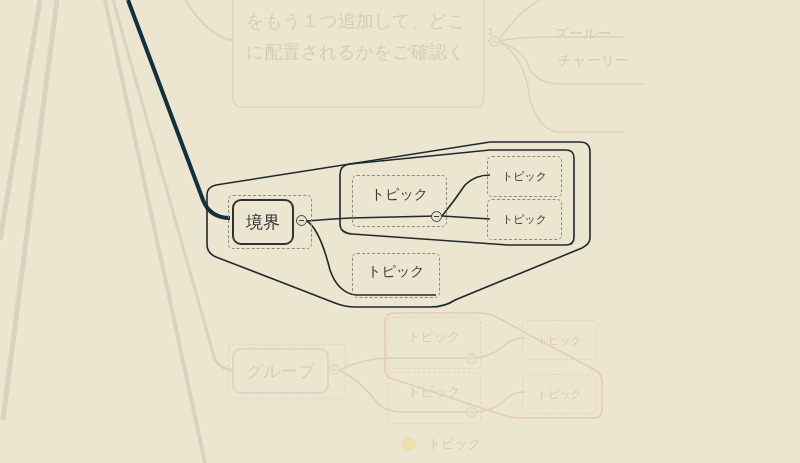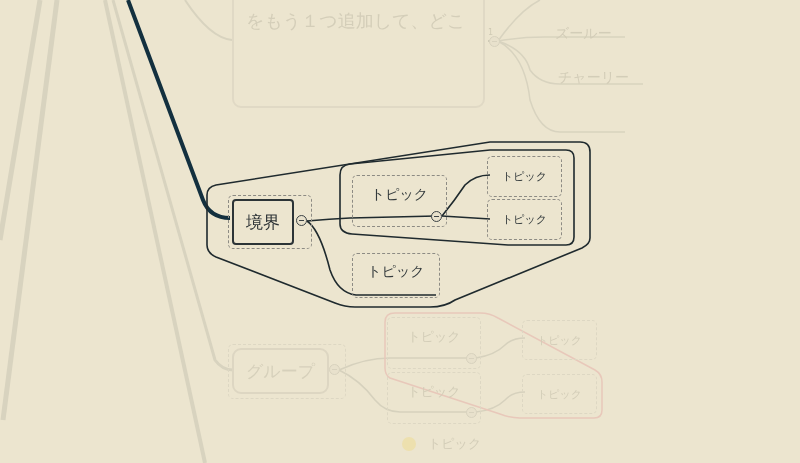--- a/index.html
+++ b/index.html
@@ -9,21 +9,21 @@
     font-family:"DejaVu Sans", "Liberation Sans", sans-serif;
   }
   .canvas { position:absolute; left:0; top:0; width:800px; height:463px; }
   svg.lines { position:absolute; left:0; top:0; width:800px; height:463px; }
   .node { position:absolute; box-sizing:border-box; display:flex; align-items:center; justify-content:center; white-space:nowrap; }
   .faded { color:#d3cdb8; }
   .dash { border:1px dashed #8d8b84; border-radius:5px; }
   .dash-faded { border:1px dashed #ddd7c3; border-radius:5px; }
   .active-text { color:#333a3c; }
   .central {
-    border:2px solid #2c3437; border-radius:4px; font-size:17px; color:#2d3336;
+    border:2px solid #2c3437; border-radius:9px; font-size:17px; color:#2d3336;
   }
   .central-faded {
     border:2px solid #ddd6c2; border-radius:9px; font-size:17px; color:#d6d0bb;
   }
   .note-box {
     position:absolute; left:232px; top:-30px; width:253px; height:138px;
     border:2px solid #e0d9c5; border-radius:9px; box-sizing:border-box;
     color:#d4ceb9; font-size:18px; line-height:31px; padding:2px 10px 0 12px;
   }
   .collapse-btn {
@@ -72,27 +72,28 @@
     <path d="M339 370 Q360 380 375 400 Q385 412 400 412 L470 412" stroke="#d6d1bd" stroke-width="1.5" fill="none"></path>
     <path d="M476 358 Q495 355 505 345 Q512 338 525 338" stroke="#d6d1bd" stroke-width="1.5" fill="none"></path>
     <path d="M476 412 Q495 410 505 400 Q512 392 525 392" stroke="#d6d1bd" stroke-width="1.5" fill="none"></path>
 
     <path d="M385 322 Q385 313 395 313 L480 313 Q490 313 498 318 L595 370 Q602 374 602 382 L602 410 Q602 418 594 418 L520 418 Q510 418 500 414 L390 378 Q385 375 385 368 Z" stroke="#e8c8ba" stroke-width="1.5" fill="none"></path>
   </svg>
 
   <div class="note-box">
     <div>ーー（ーーーーー</div>
     <div>をもう１つ追加して、どこ</div>
+    <div>に配置されるかをご確認く</div>
   </div>
 
   <div style="position:absolute;left:488px;top:28px;font-size:8px;color:#d0cab5;">1</div>
   <div class="collapse-btn faded-btn" style="left:489px;top:36px;"></div>
 
   <div class="node faded" style="left:555px;top:4px;font-size:14px;margin-top:21px;">ズールー</div>
-  <div class="node faded" style="left:558px;top:69px;font-size:14px;text-align:right;">チャーリー</div>
+  <div class="node faded" style="left:558px;top:52px;font-size:14px;text-align:right;">チャーリー</div>
 
   <div class="node dash" style="left:228px;top:195px;width:84px;height:54px;"></div>
   <div class="node central" style="left:232px;top:199px;width:62px;height:46px;">境界</div>
   <div class="collapse-btn" style="left:296px;top:215px;"></div>
 
   <div class="node dash active-text" style="left:352px;top:175px;width:95px;height:52px;font-size:14px;padding-bottom:12px;">トピック</div>
   <div class="collapse-btn" style="left:431px;top:211px;"></div>
 
   <div class="node dash active-text" style="left:487px;top:156px;width:75px;height:41px;font-size:11px;">トピック</div>
   <div class="node dash active-text" style="left:487px;top:199px;width:75px;height:41px;font-size:11px;">トピック</div>

